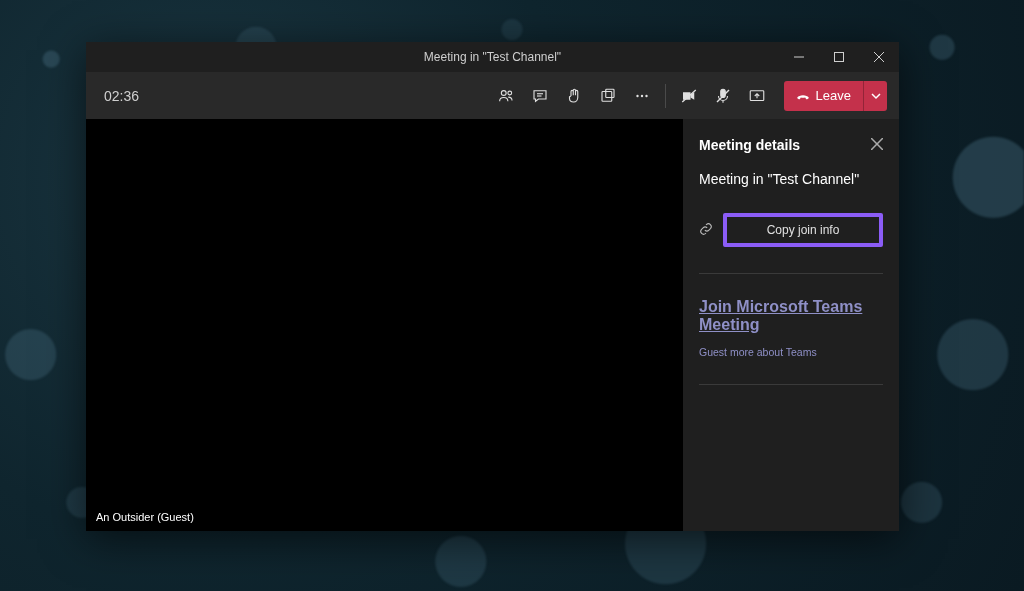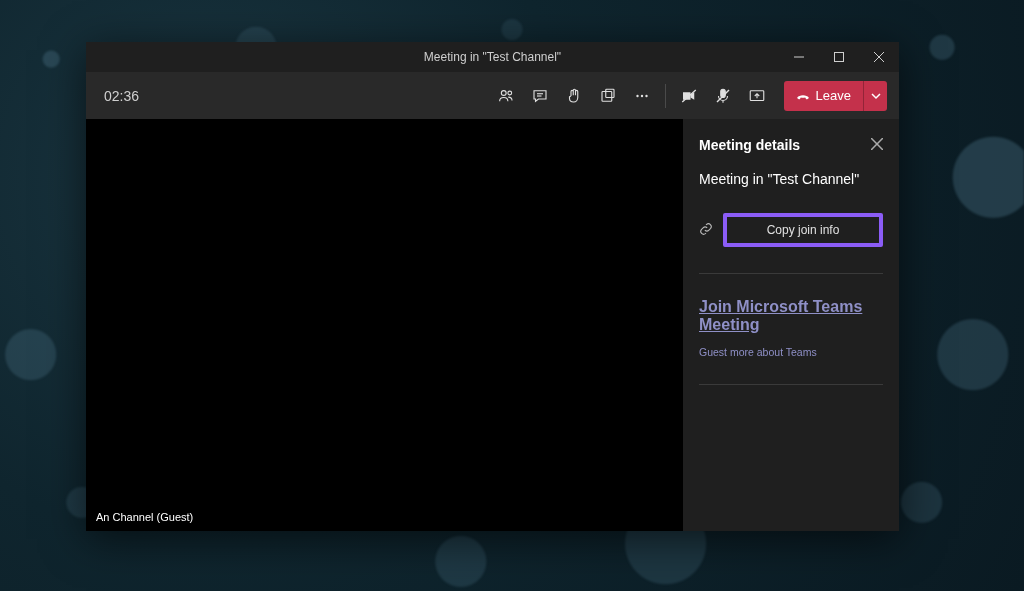--- a/index.html
+++ b/index.html
@@ -293,21 +293,21 @@
       <div class="leave-caret">
         <svg viewBox="0 0 10 10">
             <path d="M1 3l4 4 4-4" fill="none" stroke="currentColor" stroke-width="1.5"></path>
           </svg>
       </div>
     </div>
   </div>
 
   <div class="content">
     <div class="video-area">
-      <div class="participant-label">An Channel (Guest)</div>
+      <div class="participant-label">An Outsider (Guest)</div>
     </div>
 
     <div class="side-panel">
       <div class="panel-header">
         <div class="panel-title">Meeting details</div>
         <div class="close-panel">
           <svg viewBox="0 0 10 10">
               <line x1="0" y1="0" x2="10" y2="10" stroke="currentColor" stroke-width="1.3"></line>
               <line x1="10" y1="0" x2="0" y2="10" stroke="currentColor" stroke-width="1.3"></line>
             </svg>

